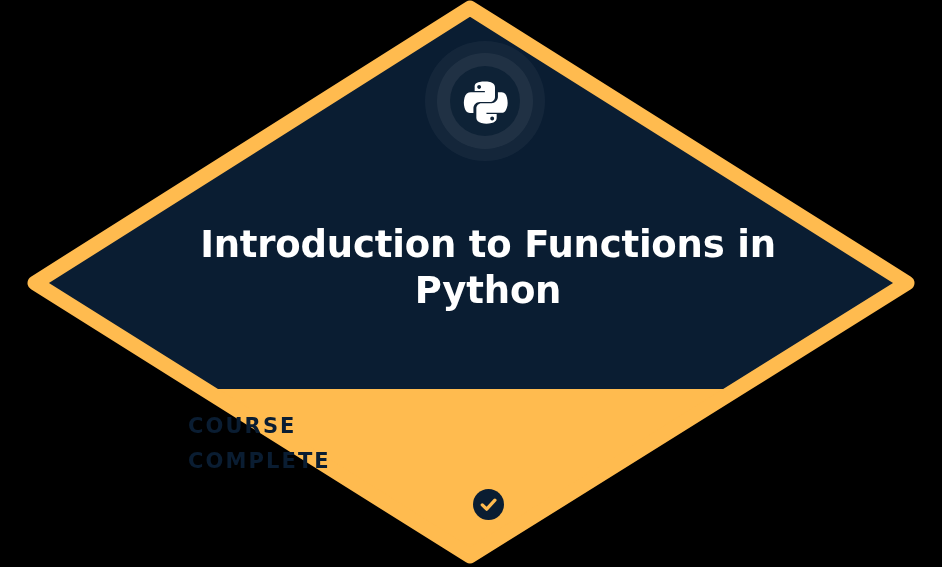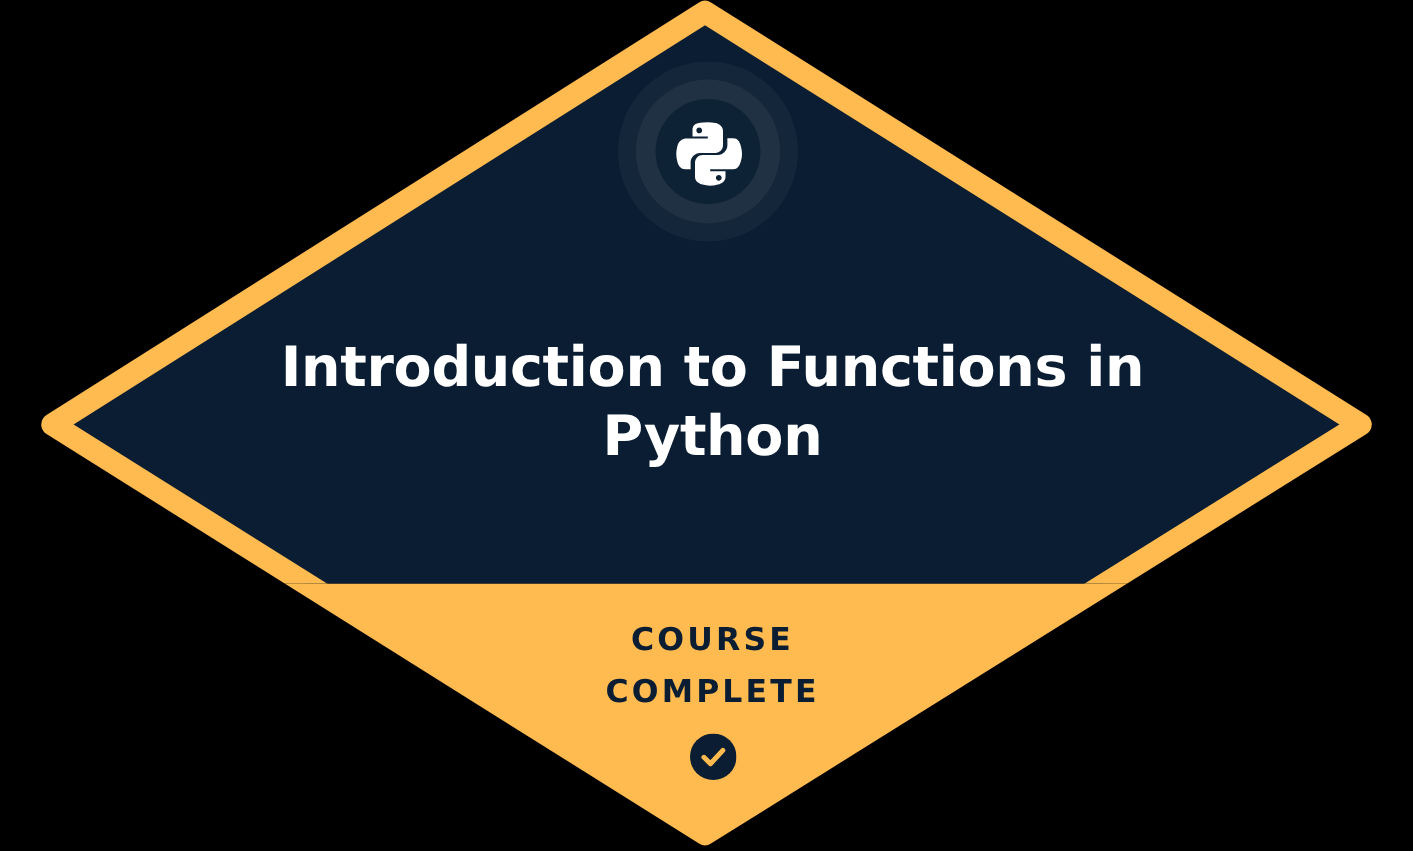--- a/index.html
+++ b/index.html
@@ -23,21 +23,21 @@
   #badge-svg {
     position: absolute;
     left: 0;
     top: 0;
     width: 942px;
     height: 567px;
     display: block;
   }
   .overlay-layer {
     position: absolute;
-    left: 4px;
+    left: 17px;
     top: 0;
     width: 778px;
     height: 567px;
     pointer-events: none;
   }
 
   
   #python-emblem {
     position: absolute;
     left: 408px;
@@ -92,21 +92,20 @@
     font-family: "DejaVu Sans", sans-serif;
     white-space: pre-line;
   }
 
   
   #status-block {
     position: absolute;
     left: 171px;
     top: 409px;
     width: 600px;
-    text-align: center;
   }
   #status-label {
     color: #0A1D32;
     font-size: 21px;
     font-weight: bold;
     line-height: 35px;
     letter-spacing: 2.1px;
     font-family: "DejaVu Sans", sans-serif;
     white-space: pre-line;
   }

